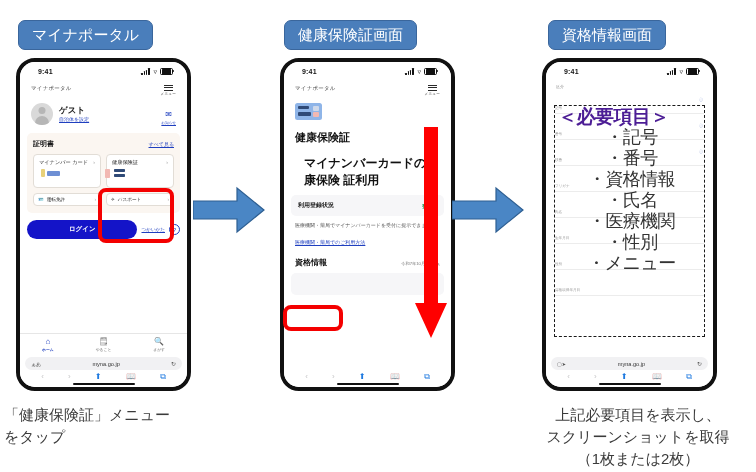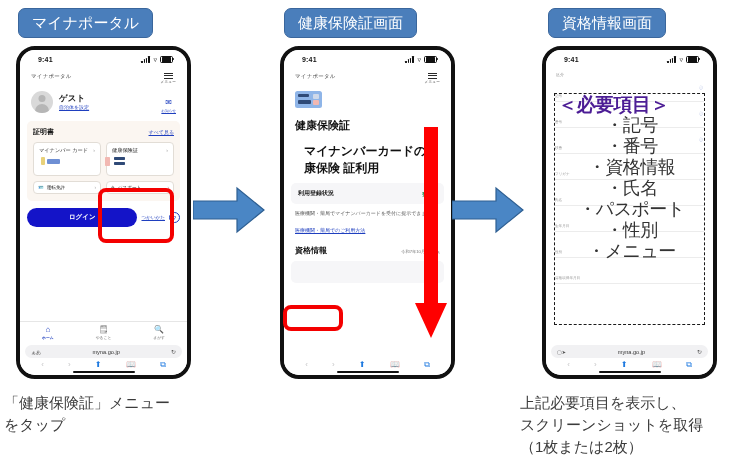--- a/index.html
+++ b/index.html
@@ -7,21 +7,21 @@
     width:756px;height:472px;
     background:#ffffff;
     font-family:"Liberation Sans","DejaVu Sans",sans-serif;
     overflow:hidden;
     position:relative;
     color:#3b3b3b;
   }
   .stage{position:relative;width:756px;height:472px;}
 
   
-  .col{position:absolute;top:4px;width:236px;height:404px;}
+  .col{position:absolute;top:16px;width:236px;height:404px;}
   .col1{left:2px;}
   .col2{left:262px;}
   .col3{left:520px;}
 
   
   .badge{
     position:absolute;top:4px;left:50%;transform:translateX(-50%);
     background:#4a7ebb;border:1px solid #3a669c;border-radius:7px;
     color:#ffffff;font-size:15px;line-height:1;
     padding:6px 13px 7px;white-space:nowrap;
@@ -171,21 +171,21 @@
   .redarrow{position:absolute;}
   .redarrow svg{display:block;}
 
   
   .caption{
     position:absolute;top:388px;
     font-size:15px;color:#3b3b3b;line-height:1.45;white-space:pre-line;
   }
   .col1 .caption{left:2px;}
   .col2 .caption{left:16px;}
-  .col3 .caption{left:0;width:236px;}
+  .col3 .caption{left:0;width:236px;text-align:center;}
 </style>
 </head>
 <body>
 
 <div class="stage">
 
   <div class="col col1">
     <div class="badge">マイナポータル</div>
 
     <div class="phone">
@@ -456,21 +456,21 @@
         </div>
 
         <div class="p3-dash"></div>
 
         <div class="p3-list">
           <div class="p3-title">＜必要項目＞</div>
           <div class="p3-item">・記号</div>
           <div class="p3-item">・番号</div>
           <div class="p3-item">・資格情報</div>
           <div class="p3-item">・氏名</div>
-          <div class="p3-item">・パスポート</div>
+          <div class="p3-item">・医療機関</div>
           <div class="p3-item">・性別</div>
           <div class="p3-item">・メニュー</div>
         </div>
 
         <div class="urlbar">
           <span class="aA">▢➤</span>
           <span class="url">myna.go.jp</span>
           <span class="rl">↻</span>
         </div>
         <div class="navbar">

